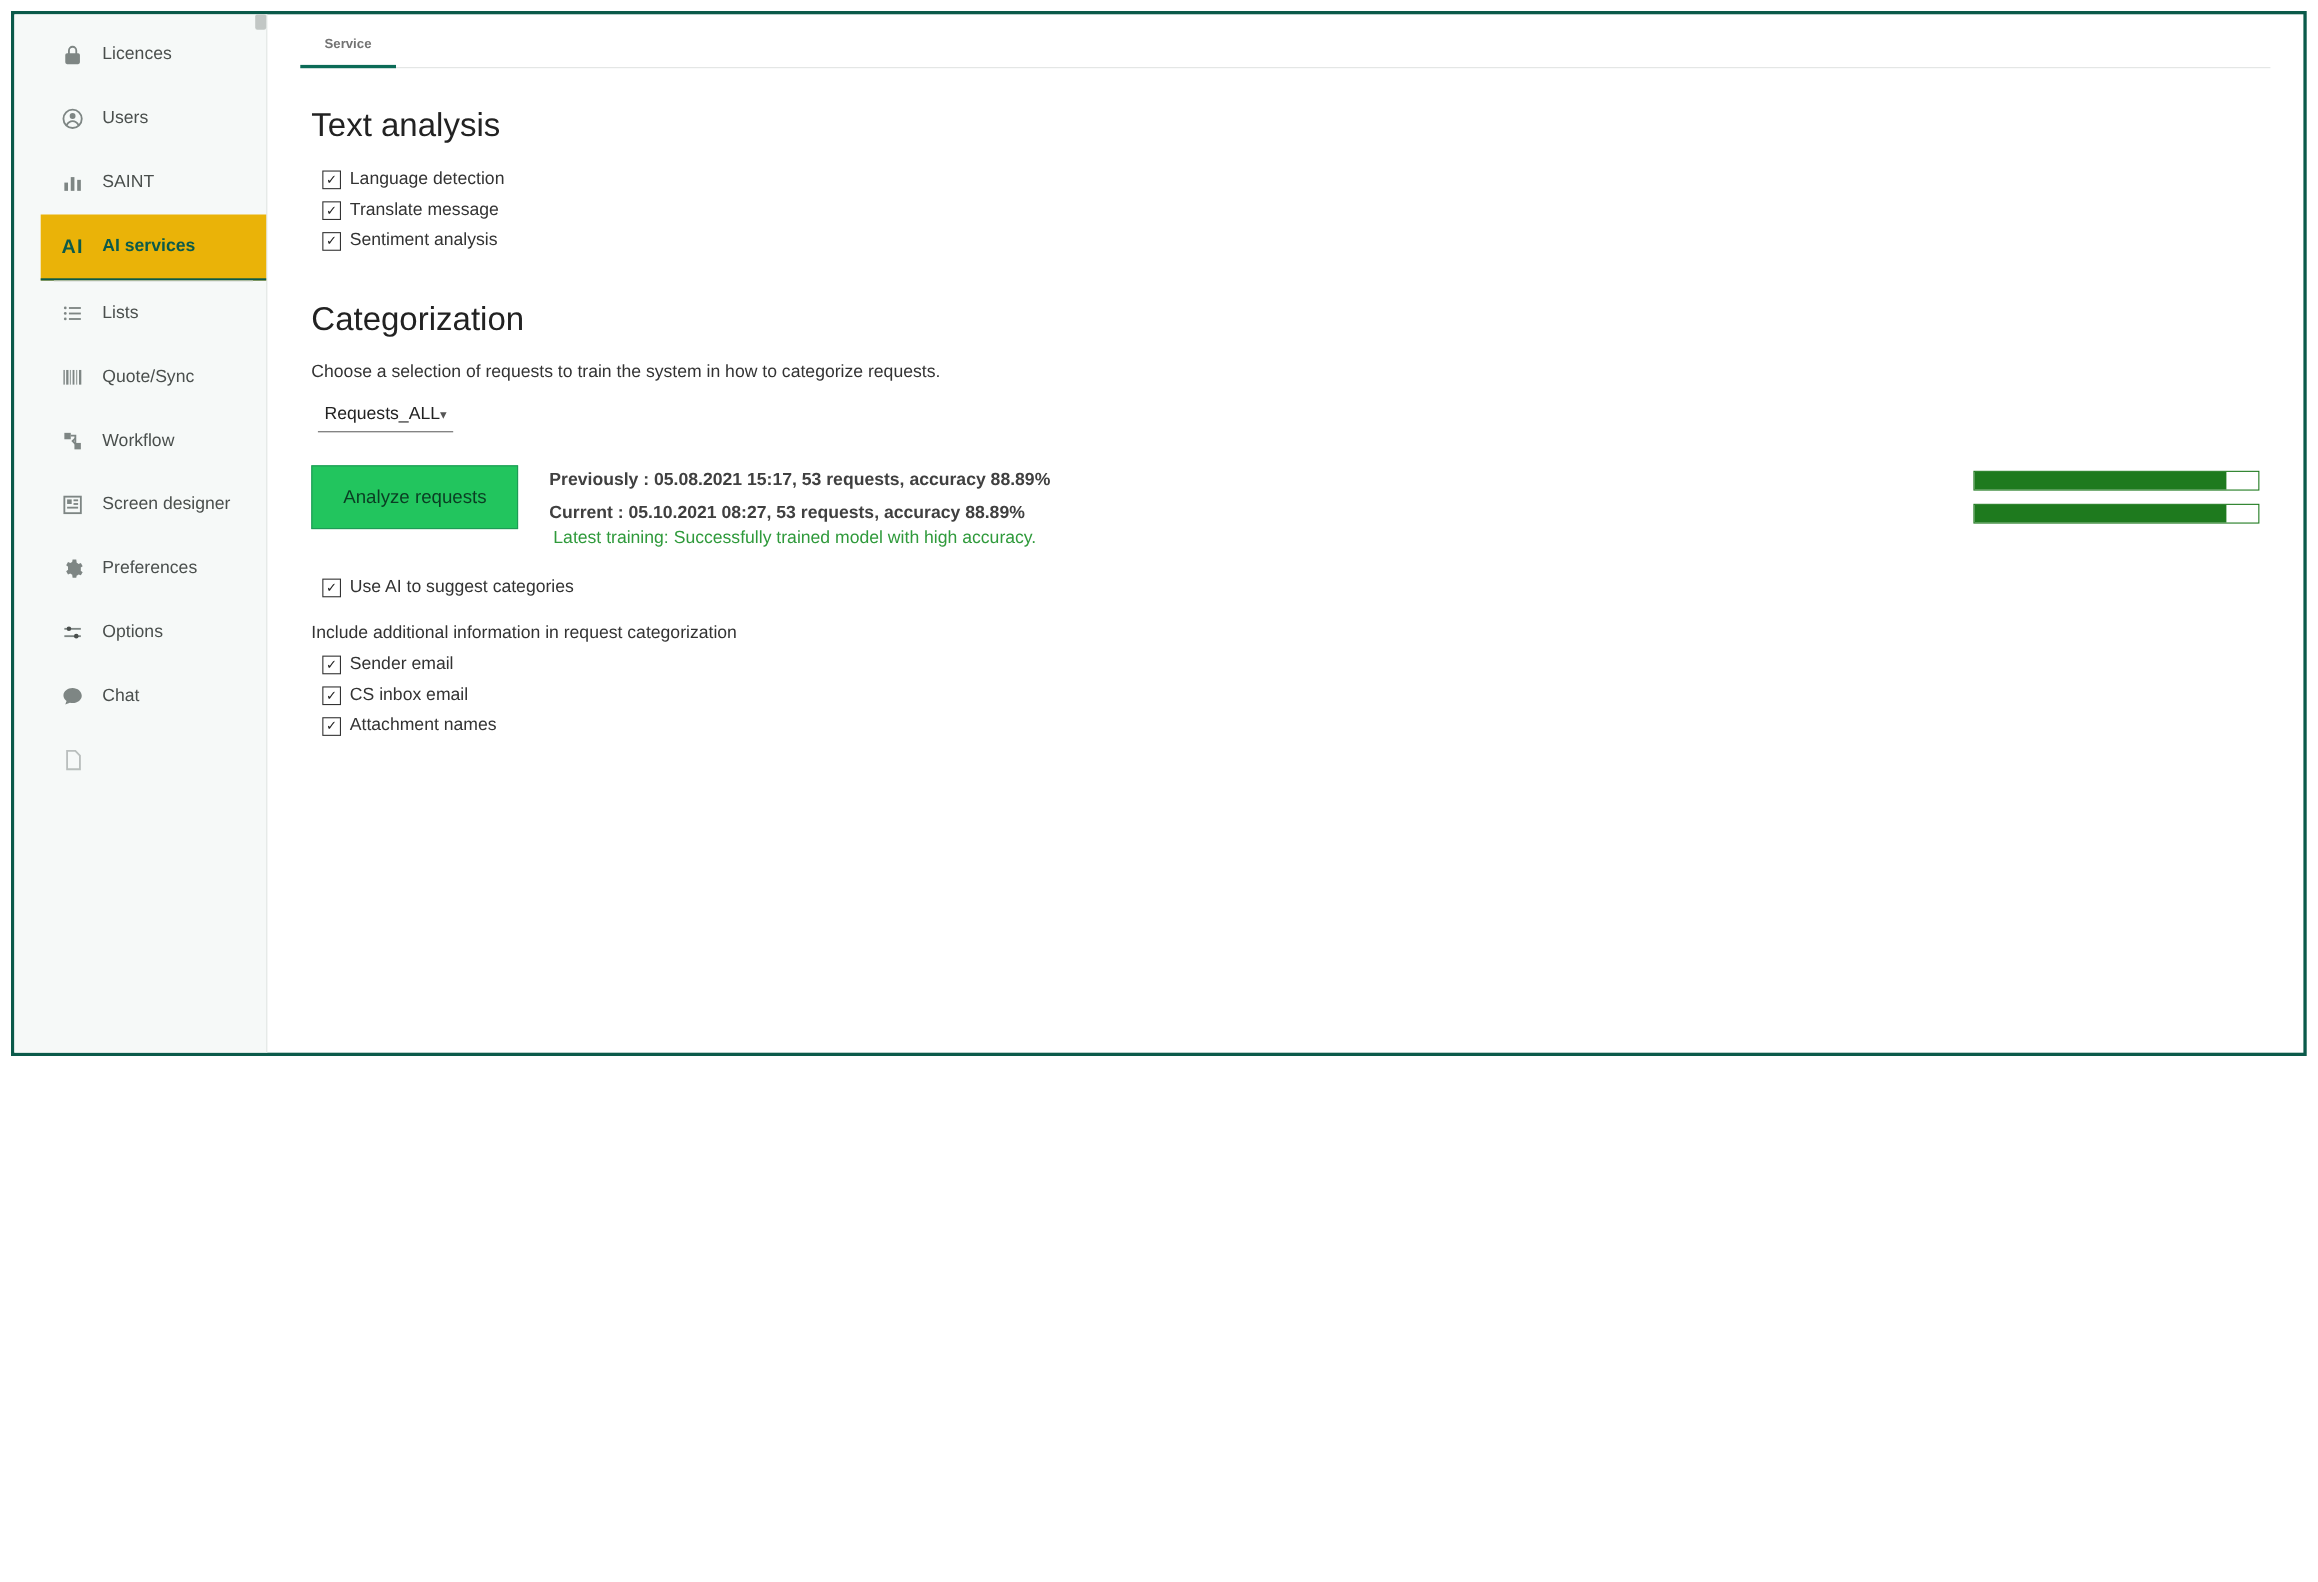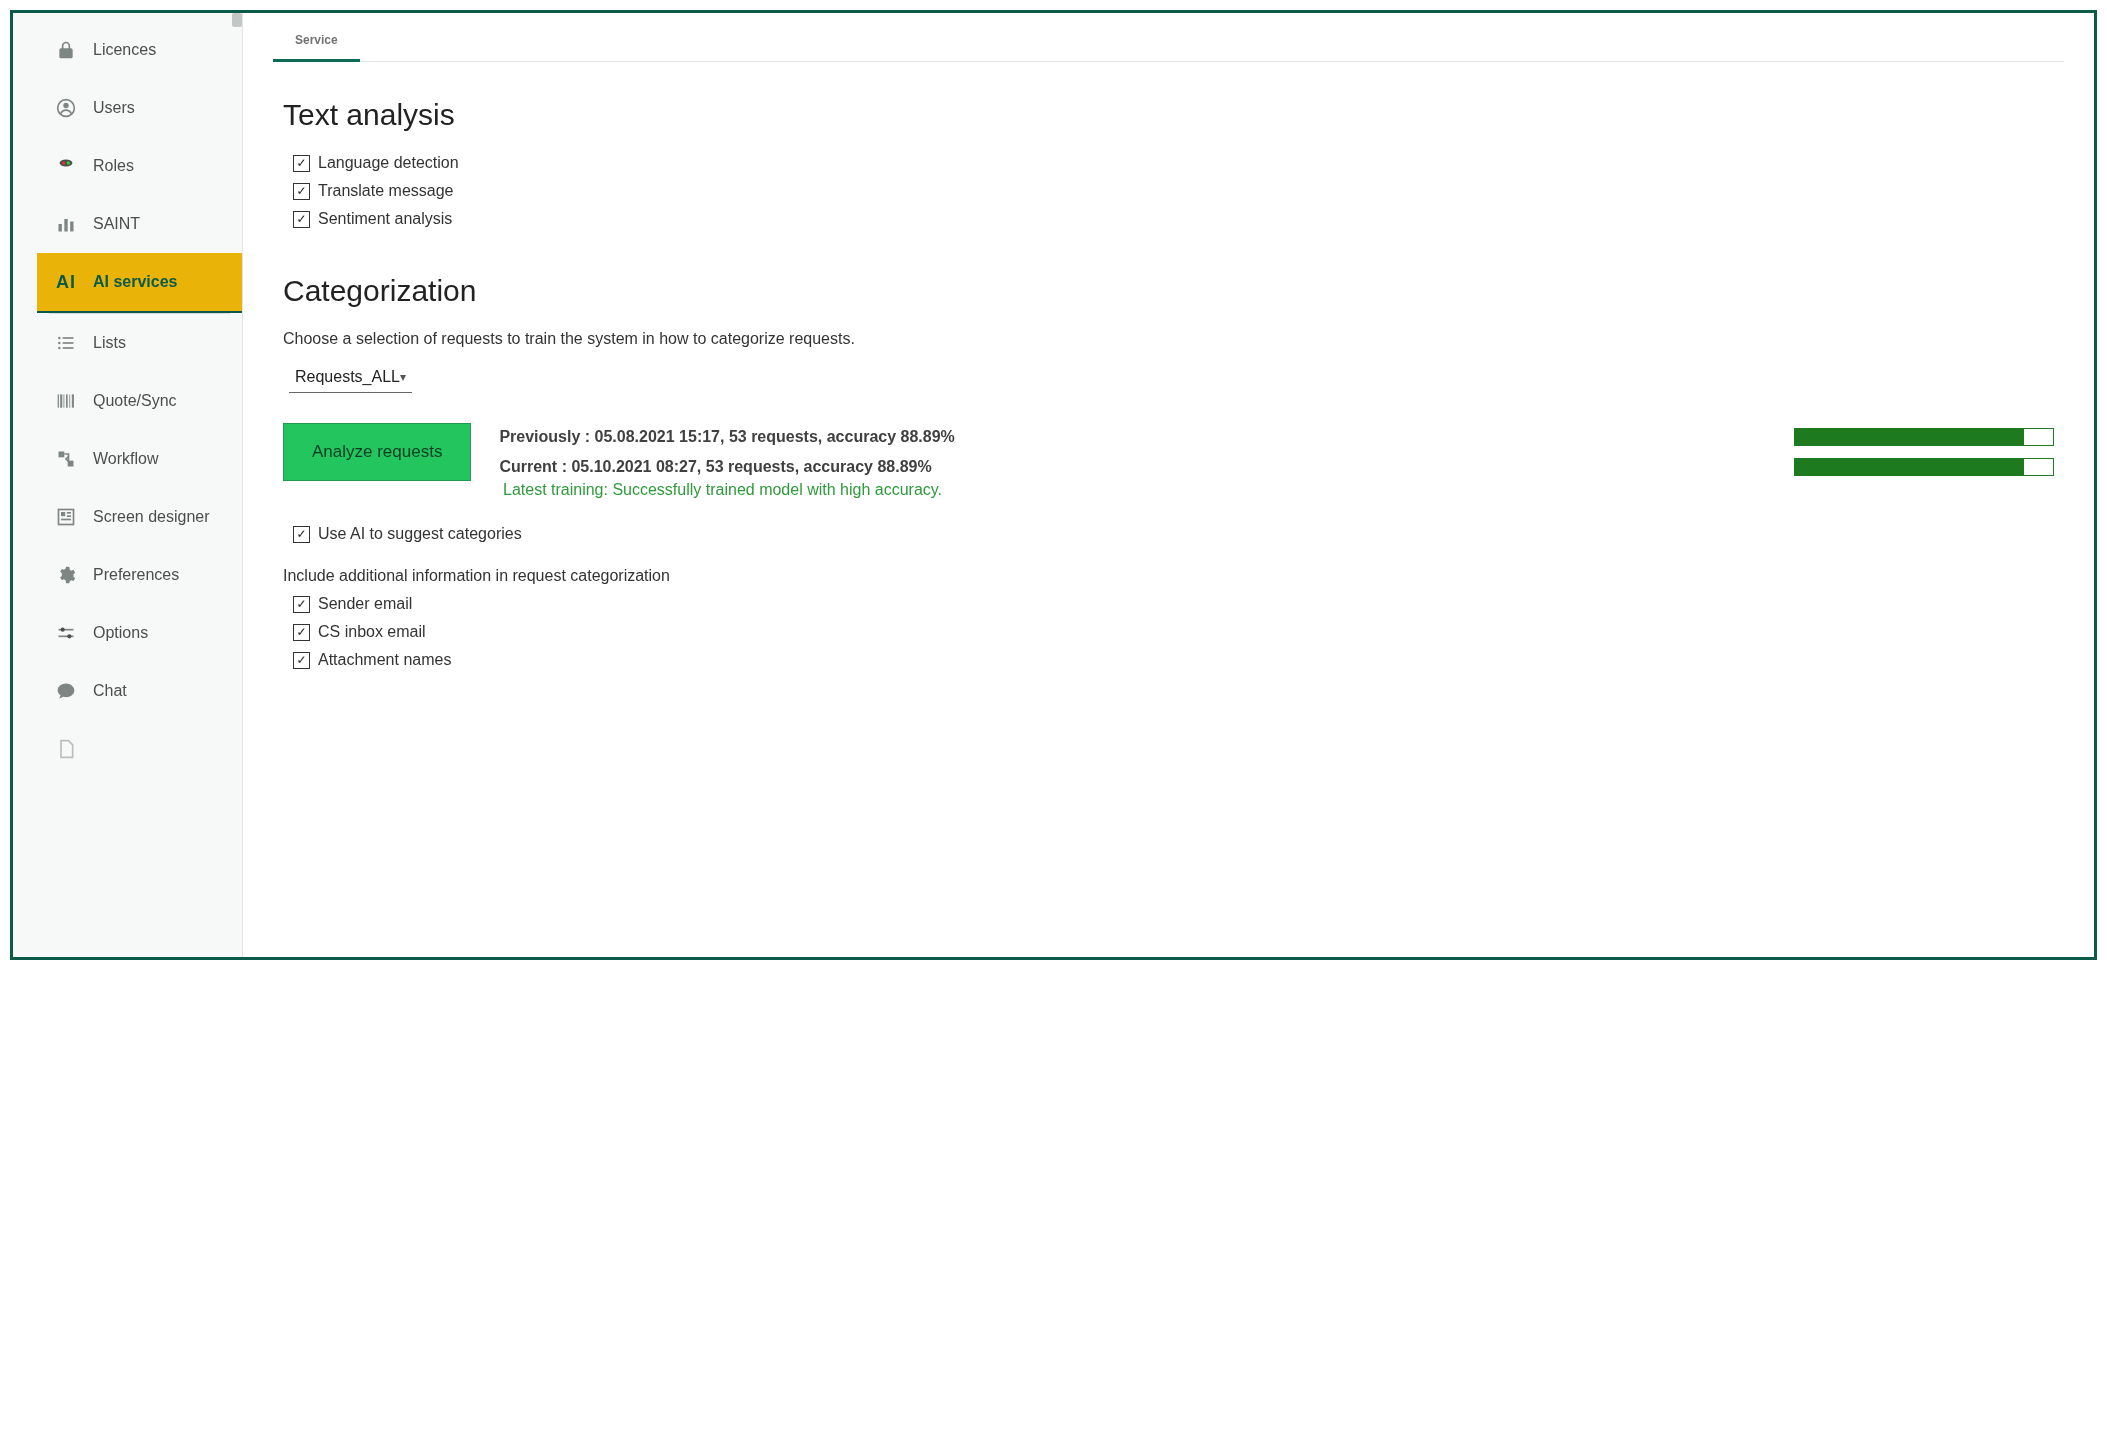--- a/index.html
+++ b/index.html
@@ -113,30 +113,20 @@
       <span class="ic">
         <svg viewBox="0 0 24 24" width="20" height="20">
             <circle cx="12" cy="12" r="10" fill="none" stroke="#7e8684" stroke-width="2"></circle>
             <circle cx="12" cy="9" r="3.2"></circle>
             <path d="M5.5 19c1.5-3 4-4.5 6.5-4.5s5 1.5 6.5 4.5" fill="none" stroke="#7e8684" stroke-width="2"></path>
           </svg>
       </span>
       <span>Users</span>
     </div>
 
-    <div class="nav-item">
-      <span class="ic">
-        <svg viewBox="0 0 24 24" width="22" height="14">
-            <ellipse cx="12" cy="7" rx="11" ry="6" fill="#4a4f4d"></ellipse>
-            <circle cx="8" cy="7" r="3" fill="#d33"></circle>
-            <circle cx="16" cy="7" r="3" fill="#3c3"></circle>
-          </svg>
-      </span>
-      <span>Roles</span>
-    </div>
 
 
     <div class="nav-item">
       <span class="ic">
         <svg viewBox="0 0 24 24" width="20" height="20">
             <rect x="3" y="12" width="4" height="9"></rect>
             <rect x="10" y="6" width="4" height="15"></rect>
             <rect x="17" y="9" width="4" height="12"></rect>
           </svg>
       </span>

